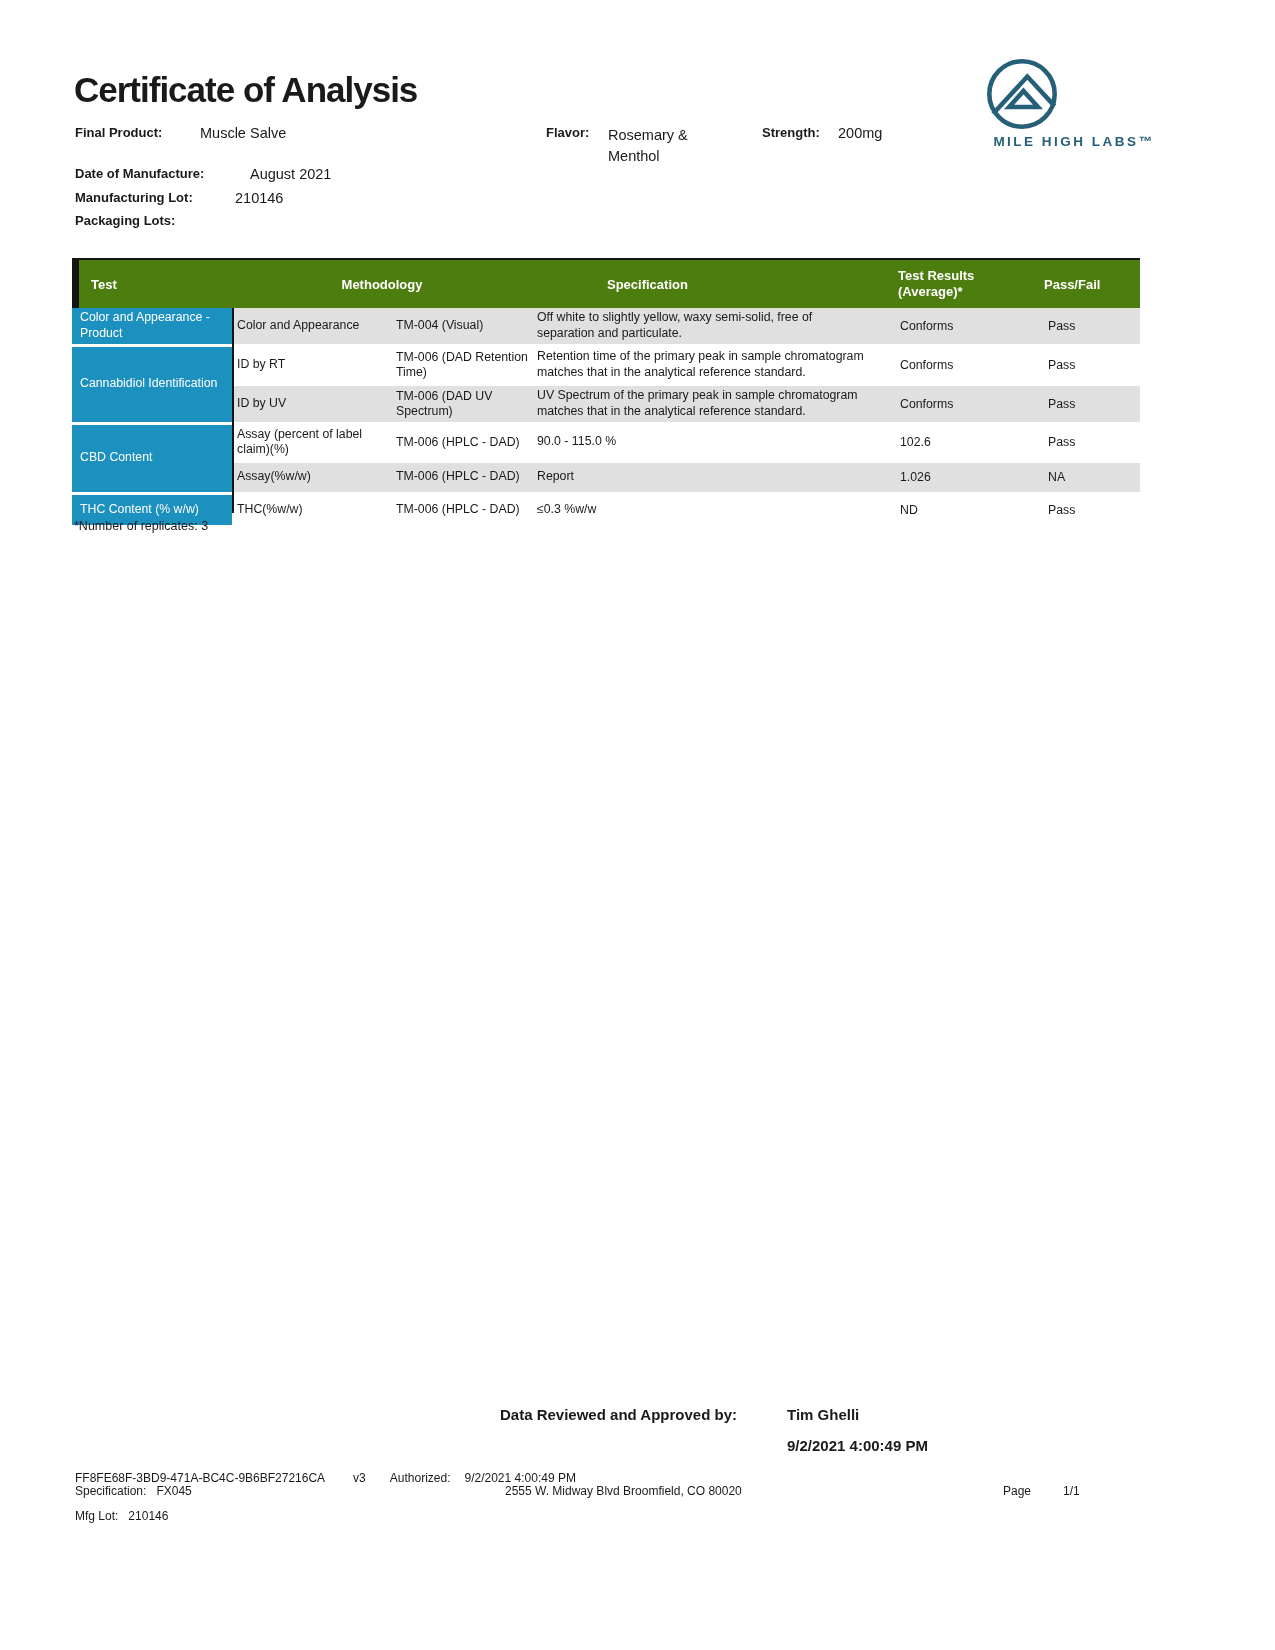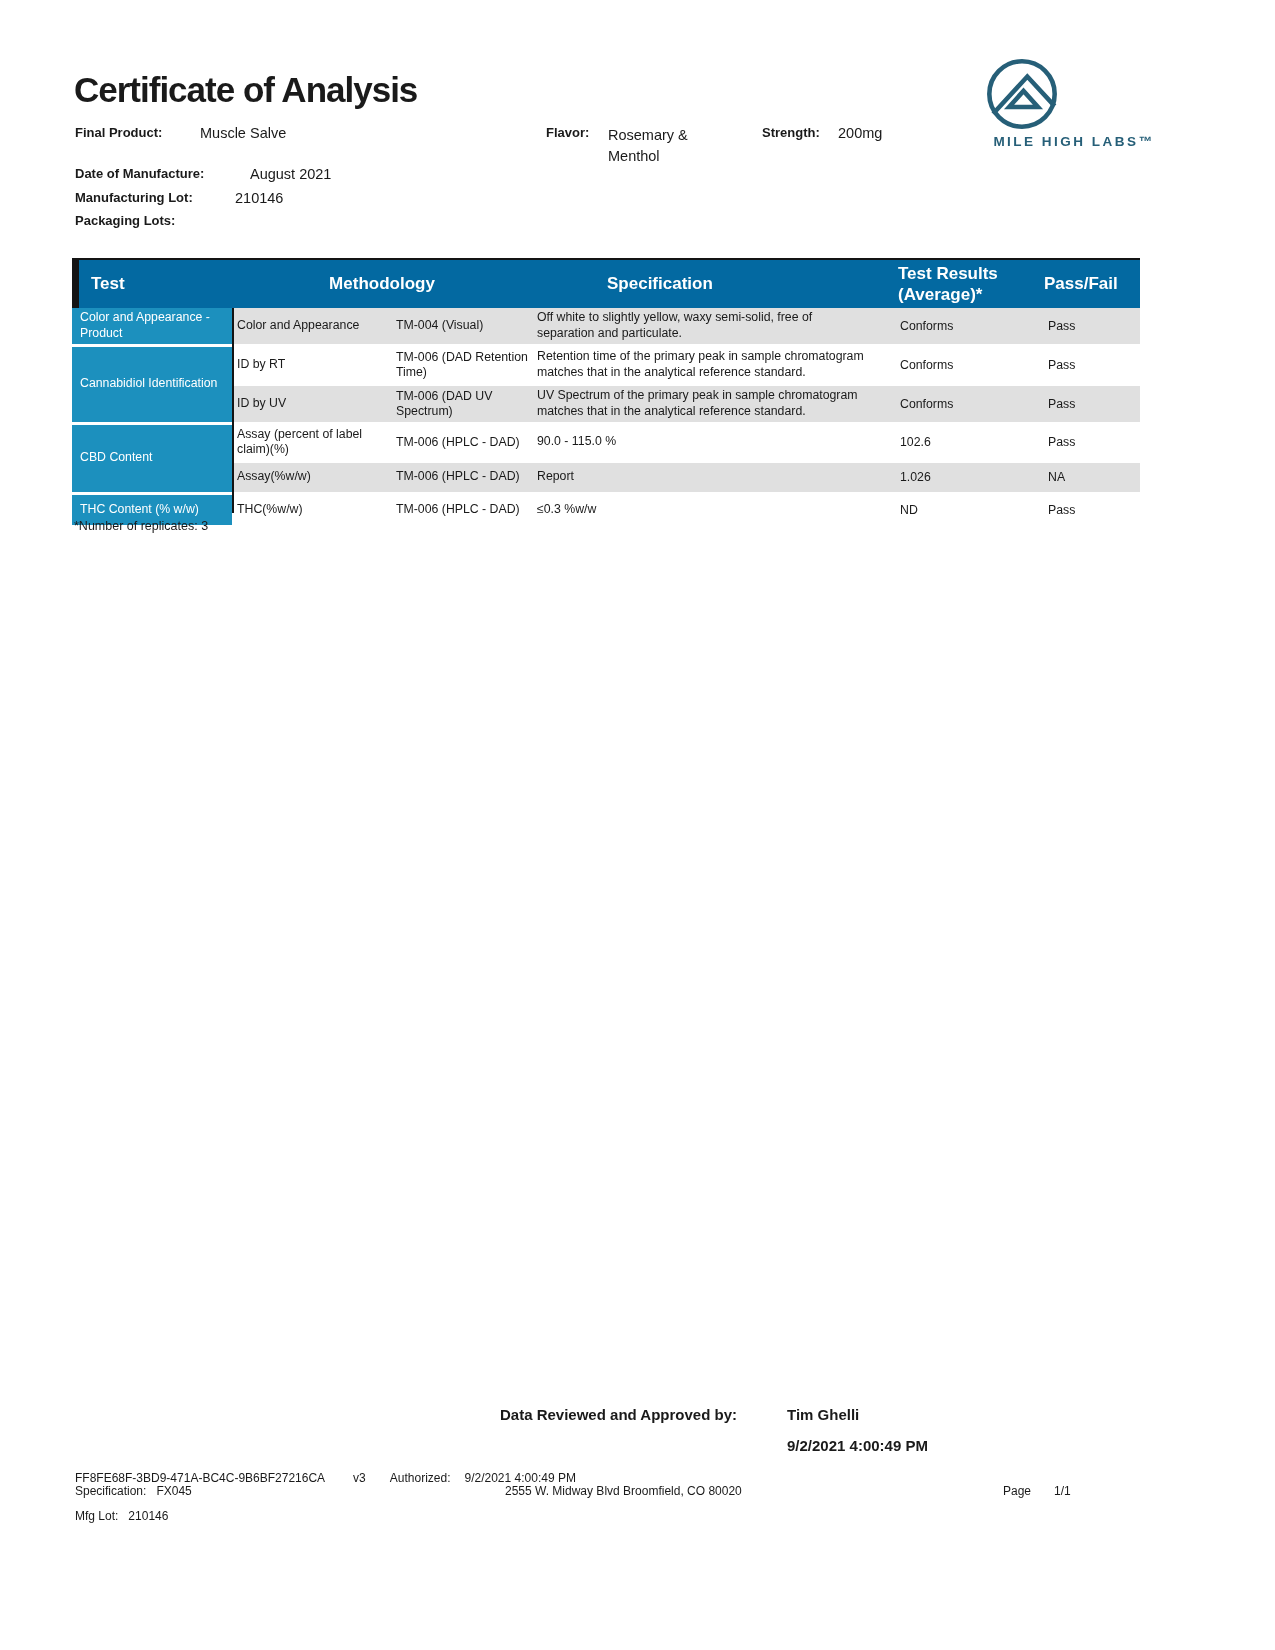--- a/index.html
+++ b/index.html
@@ -20,21 +20,21 @@
   .logo-icon { left:984px; top:56px; }
   .logo-text {
     left:976px; top:134px; width:196px; text-align:center;
     font-size:13.5px; font-weight:700; letter-spacing:2.5px; color:#265f78;
   }
 
   
   .coa-wrap { left:72px; top:258px; width:1068px; }
   .coa-head {
     display:flex; height:50px; box-sizing:border-box;
-    background:#0369a1; color:#ffffff; font-weight:700; font-size:17px;
+    background:#4d7c0f; color:#ffffff; font-weight:700; font-size:13px;
     border-top:2px solid #141414; border-left:7px solid #141414;
   }
   .hc { display:flex; align-items:center; box-sizing:border-box; }
   .hc1 { width:153px; padding-left:12px; }
   .hc2 { width:300px; justify-content:center; }
   .hc3 { width:362px; padding-left:75px; }
   .hc4 { width:146px; padding-left:4px; line-height:1.25; white-space:pre-line; }
   .hc5 { width:100px; padding-left:4px; }
 
   table.coa { width:1068px; border-collapse:separate; border-spacing:0; table-layout:fixed; }
@@ -61,21 +61,21 @@
   .appr-lbl { left:500px; top:1406px; font-size:15px; font-weight:700; }
   .appr-name { left:787px; top:1406px; font-size:15px; font-weight:700; }
   .appr-date { left:787px; top:1437px; font-size:15px; font-weight:700; }
 
   
   .ft { font-size:12px; }
   .ft-spec { left:75px; top:1484px; }
   .ft-mfg { left:75px; top:1509px; }
   .ft-addr { left:505px; top:1484px; }
   .ft-page { left:1003px; top:1484px; }
-  .ft-page .pnum { margin-left:23px; }
+  .ft-page .pnum { margin-left:32px; }
   .ft-auth { left:75px; top:1471px; }
   .ft-auth .v { margin-left:28px; }
   .ft-auth .al { margin-left:24px; }
   .ft-auth .ad { margin-left:14px; }
   .gap { margin-left:10px; }
 </style>
 </head>
 <body>
 
 <div class="page">

